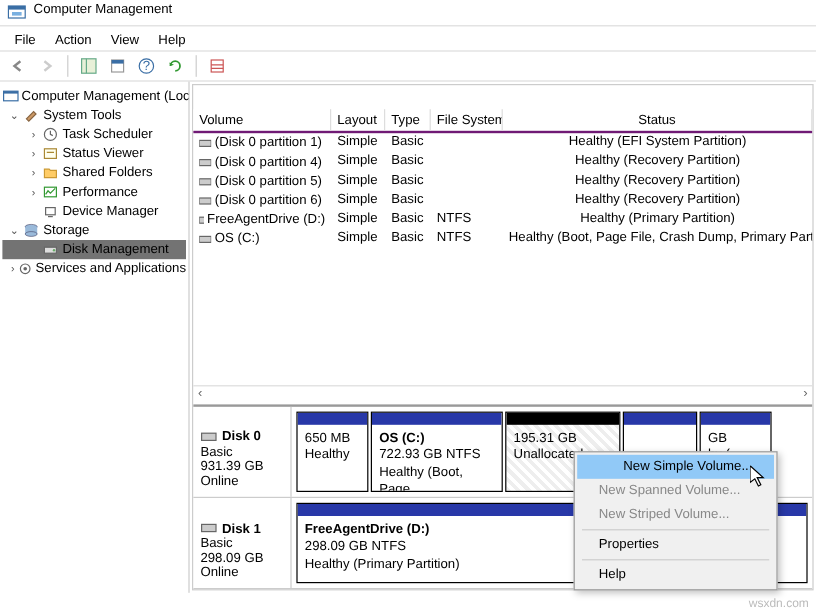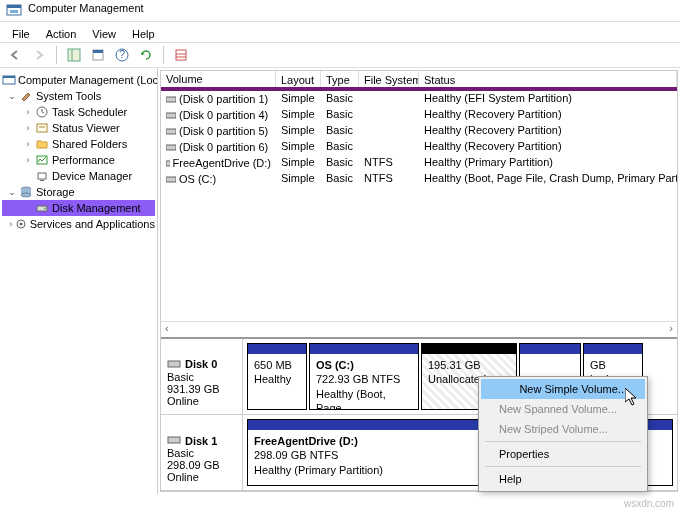--- a/index.html
+++ b/index.html
@@ -7,34 +7,34 @@
 .titlebar { height: 22px; display: flex; padding: 2px 6px; border-bottom: 1px solid #ddd; }
 .titlebar .icon { width: 16px; height: 16px; margin-right: 6px; }
 .menubar { height: 20px; display: flex; align-items: flex-end; padding: 0 4px; }
 .menubar span { padding: 2px 8px; cursor: default; }
 .toolbar { height: 26px; display: flex; align-items: center; padding: 2px 4px; border-top: 1px solid #ddd; border-bottom: 1px solid #ddd; gap: 2px; }
 .toolbar .btn { width: 22px; height: 22px; display: flex; align-items: center; justify-content: center; border: 1px solid transparent; }
 .toolbar .sep { width: 1px; height: 18px; background: #ccc; margin: 0 4px; }
 .main { display: flex; height: 426px; }
 .tree { width: 158px; border-right: 1px solid #ccc; padding: 4px 2px; overflow: hidden; user-select: none; }
 .tree-item { display: flex; align-items: center; height: 16px; cursor: default; white-space: nowrap; }
-.tree-item.selected { background: #8b5cf6; }
+.tree-item.selected { background: #737373; }
 .tw { width: 12px; display: inline-flex; justify-content: center; color: #555; font-size: 9px; }
 .ti { width: 16px; height: 14px; display: inline-flex; align-items: center; justify-content: center; margin-right: 2px; }
 .content { flex: 1; display: flex; flex-direction: column; border: 1px solid #ccc; margin: 2px; overflow: hidden; }
-.vol-header { display: flex; background: #fff; border-bottom: 4px solid #701a75; height: 20px; }
+.vol-header { display: flex; background: #fff; border-bottom: 2px solid #701a75; height: 20px; margin-top: 20px; }
 .vol-header div { padding: 3px 5px; border-right: 1px solid #ddd; overflow: hidden; white-space: nowrap; }
 .vol-list { flex: 0 0 auto; }
 .vol-row { display: flex; height: 16px; }
 .vol-row div { padding: 1px 5px; overflow: hidden; white-space: nowrap; }
 .c-vol { width: 115px; display: flex; align-items: center; gap: 3px; }
 .c-lay { width: 45px; }
 .c-typ { width: 38px; }
 .c-fs  { width: 60px; }
-.c-st  { flex: 1; }
+.c-st  { flex: 1; text-align: center; }
 .vol-gap { flex: 1; }
 .scroll-hint { height: 16px; border-top: 1px solid #ddd; display: flex; justify-content: space-between; padding: 0 4px; color: #666; }
 .disk-panel { border-top: 2px solid #999; }
 .disk-row { display: flex; border-bottom: 1px solid #ccc; height: 76px; }
 .disk-info { width: 82px; border-right: 1px solid #ccc; padding: 18px 6px; display: flex; flex-direction: column; }
 .disk-info b { font-size: 11px; }
 .disk-parts { flex: 1; display: flex; padding: 4px; gap: 2px; }
 .part { border: 1px solid #000; padding: 4px 6px; min-width: 60px; position: relative; overflow: hidden; font-size: 10px; line-height: 1.3; }
 .part .top { position: absolute; top:0; left:0; right:0; height:10px; background: #2838a8; }
 .part.primary .top { background: #2838a8; }

